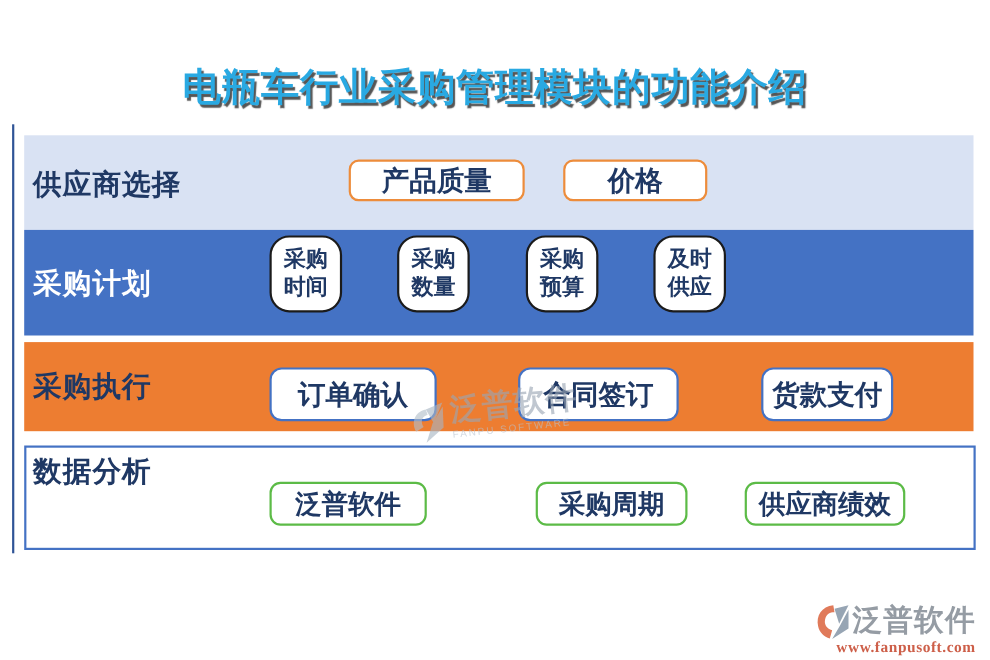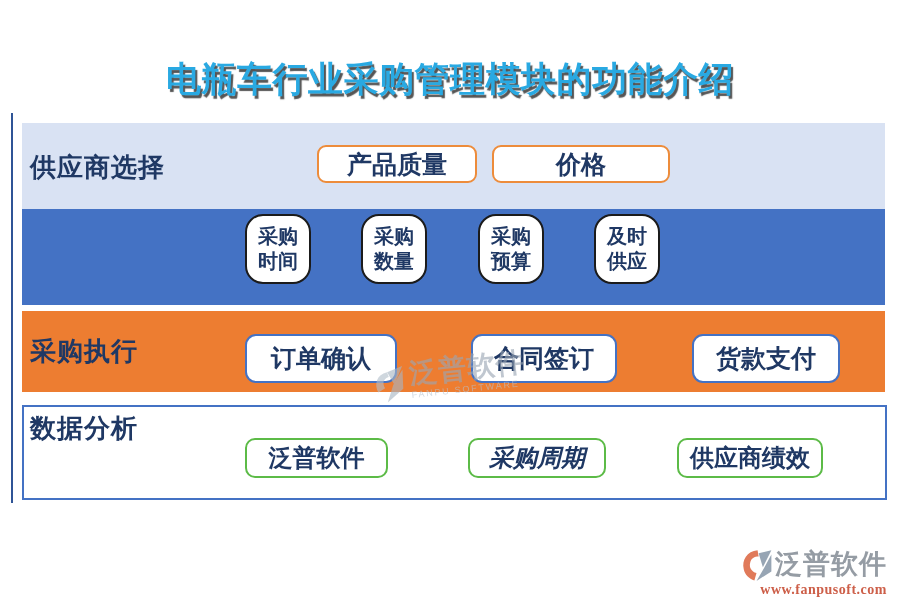--- a/index.html
+++ b/index.html
@@ -29,31 +29,31 @@
   .lab3{top:334px;}
   .lab4{top:411px;}
   
   .btn{
     position:absolute;background:#ffffff;color:#1F3864;font-weight:bold;
     display:flex;align-items:center;justify-content:center;box-sizing:border-box;
     text-align:center;
   }
   .btn-r1{top:145px;height:38px;border:2px solid #ED8C3B;border-radius:9px;font-size:25px;}
   .b-r1-0{left:317px;width:160px;}
-  .b-r1-1{left:492px;width:178px;}
+  .b-r1-1{left:512px;width:131px;}
   .btn-r2{top:214px;height:70px;width:66px;border:2px solid #1B1B1B;border-radius:18px;
           font-size:20px;line-height:25px;white-space:pre-line;}
   .b-r2-0{left:245px;} .b-r2-1{left:361px;} .b-r2-2{left:478px;} .b-r2-3{left:594px;} .b-r2-4{left:712px;}
   .btn-r3{top:334px;height:49px;border:2px solid #4472C4;border-radius:11px;font-size:25px;}
   .b-r3-0{left:245px;width:152px;}
   .b-r3-1{left:471px;width:146px;}
-  .b-r3-2{left:692px;width:148px;}
+  .b-r3-2{left:692px;width:120px;}
   .btn-r4{top:438px;height:40px;border:2px solid #5CBB47;border-radius:10px;font-size:24px;}
   .b-r4-0{left:245px;width:143px;}
-  .b-r4-1{left:468px;width:138px;font-style:italic;}
+  .b-r4-1{left:487px;width:138px;}
   .b-r4-2{left:677px;width:146px;}
   
   .watermark{
     position:absolute;left:370px;top:356px;display:flex;align-items:flex-start;gap:4px;
     transform:rotate(-6deg);opacity:0.62;pointer-events:none;
   }
   .wm-text{display:flex;flex-direction:column;line-height:1;}
   .wm-brand{font-size:28px;font-weight:bold;color:#9AA6B4;letter-spacing:1px;}
   .wm-tagline{font-size:9px;color:#B7C2CF;letter-spacing:1.8px;margin-top:3px;
               font-family:"Liberation Sans","DejaVu Sans",sans-serif;}
@@ -72,20 +72,21 @@
   <div class="title">电瓶车行业采购管理模块的功能介绍</div>
 
   <div class="left-line"></div>
 
   <div class="band band1"></div>
   <div class="row-label lab1">供应商选择</div>
   <div class="btn btn-r1 b-r1-0">产品质量</div>
   <div class="btn btn-r1 b-r1-1">价格</div>
 
   <div class="band band2"></div>
+  <div class="row-label lab2">采购计划</div>
   <div class="btn btn-r2 b-r2-0">采购
 时间</div>
   <div class="btn btn-r2 b-r2-1">采购
 数量</div>
   <div class="btn btn-r2 b-r2-2">采购
 预算</div>
   <div class="btn btn-r2 b-r2-3">及时
 供应</div>
 
   <div class="band band3"></div>

